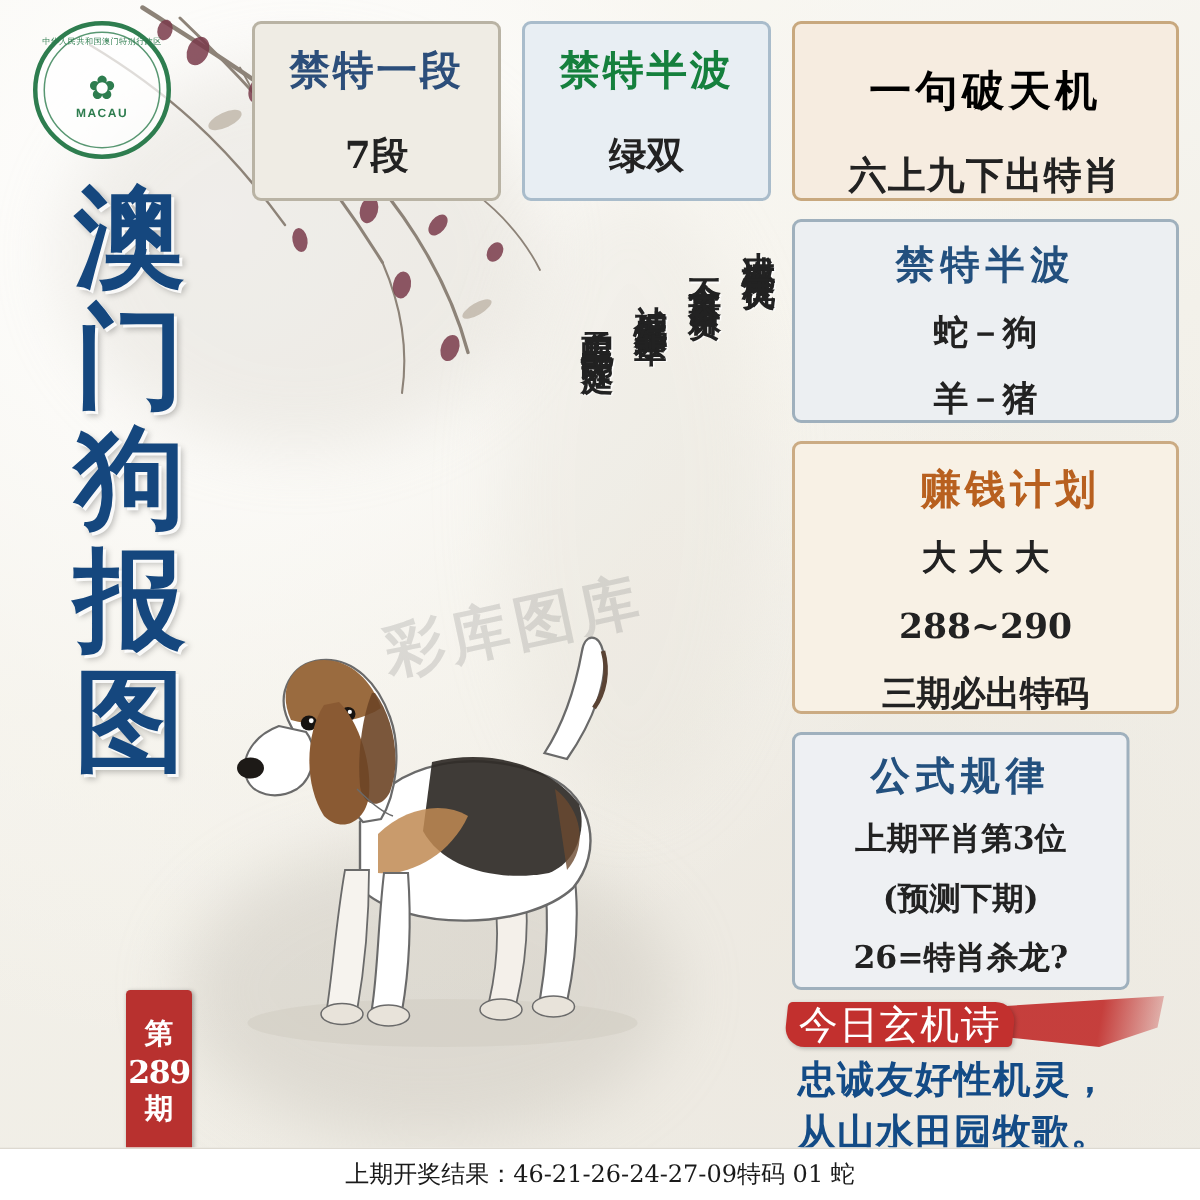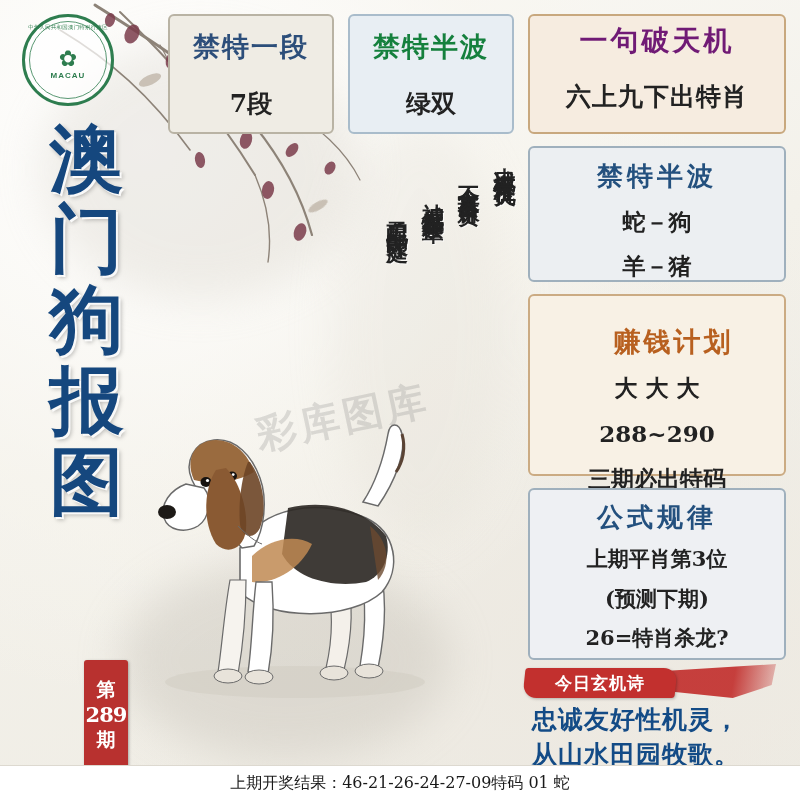--- a/index.html
+++ b/index.html
@@ -104,50 +104,50 @@
   #box1 .hd{font-size:27px;color:#2c4e7a;padding-top:13px;letter-spacing:2px;}
   #box1 .bd{font-size:25px;padding-top:22px;}
 
   
   #box2{left:348px;top:14px;width:166px;height:120px;background:#e8eef3;border-color:#a9bccb;}
   #box2 .hd{font-size:27px;color:#15803d;padding-top:13px;letter-spacing:2px;}
   #box2 .bd{font-size:25px;padding-top:22px;}
 
   
   #box3{left:528px;top:14px;width:258px;height:120px;background:#f6ece0;border-color:#c8a87e;}
-  #box3 .hd{font-size:28px;color:#701a75;padding-top:6px;letter-spacing:3px;}
+  #box3 .hd{font-size:28px;color:#000000;padding-top:26px;letter-spacing:3px;}
   #box3 .bd{font-size:25px;padding-top:20px;letter-spacing:1px;}
 
   
   #box4{left:528px;top:146px;width:258px;height:136px;background:#eceff2;border-color:#9fb0bd;}
   #box4 .hd{font-size:26px;color:#23507e;padding-top:11px;letter-spacing:4px;}
   #box4 .bd{font-size:23px;padding-top:11px;line-height:1.45;}
 
   
   #box5{left:528px;top:294px;width:258px;height:182px;background:#f8f1e5;border-color:#cbab83;}
-  #box5 .hd{font-size:27px;color:#b8601f;padding-top:28px;letter-spacing:3px;margin-left:33px;}
+  #box5 .hd{font-size:27px;color:#b8601f;padding-top:12px;letter-spacing:3px;margin-left:33px;}
   #box5 .bd{font-size:23px;padding-top:10px;line-height:1.55;}
 
   
-  #box6{left:528px;top:488px;width:258px;height:172px;background:#eef0f3;border-color:#9fb0bd;}
+  #box6{left:528px;top:488px;width:225px;height:172px;background:#eef0f3;border-color:#9fb0bd;}
   #box6 .hd{font-size:26px;color:#23507e;padding-top:10px;letter-spacing:4px;}
   #box6 .bd{font-size:21px;padding-top:8px;line-height:1.5;}
 
   
   .banner{
     position:absolute;left:524px;top:668px;width:152px;height:30px;
   }
   .banner .ribbon{
     position:absolute;inset:0;background:#c2302e;border-radius:3px 14px 3px 14px;
     transform:skewX(-6deg);
     box-shadow:1px 1px 3px rgba(0,0,0,.25);
   }
   .banner .btxt{
     position:absolute;inset:0;display:flex;align-items:center;justify-content:center;
-    color:#fff;font-family:"DejaVu Serif", serif;font-weight:bold;font-size:17px;letter-spacing:1px;
+    color:#fff;font-family:"DejaVu Serif", serif;font-weight:normal;font-size:26px;letter-spacing:1px;
   }
   .brushtail{
     position:absolute;left:668px;top:664px;width:108px;height:34px;
     background:linear-gradient(100deg,#c2302e 0%, #c2302e 60%, rgba(194,48,46,.25) 100%);
     clip-path:polygon(0 20%,100% 0%,96% 62%,60% 100%,0 80%);
     opacity:.92;
   }
   .poemline{
     position:absolute;left:478px;top:702px;width:316px;
     text-align:center;color:#134b86;

